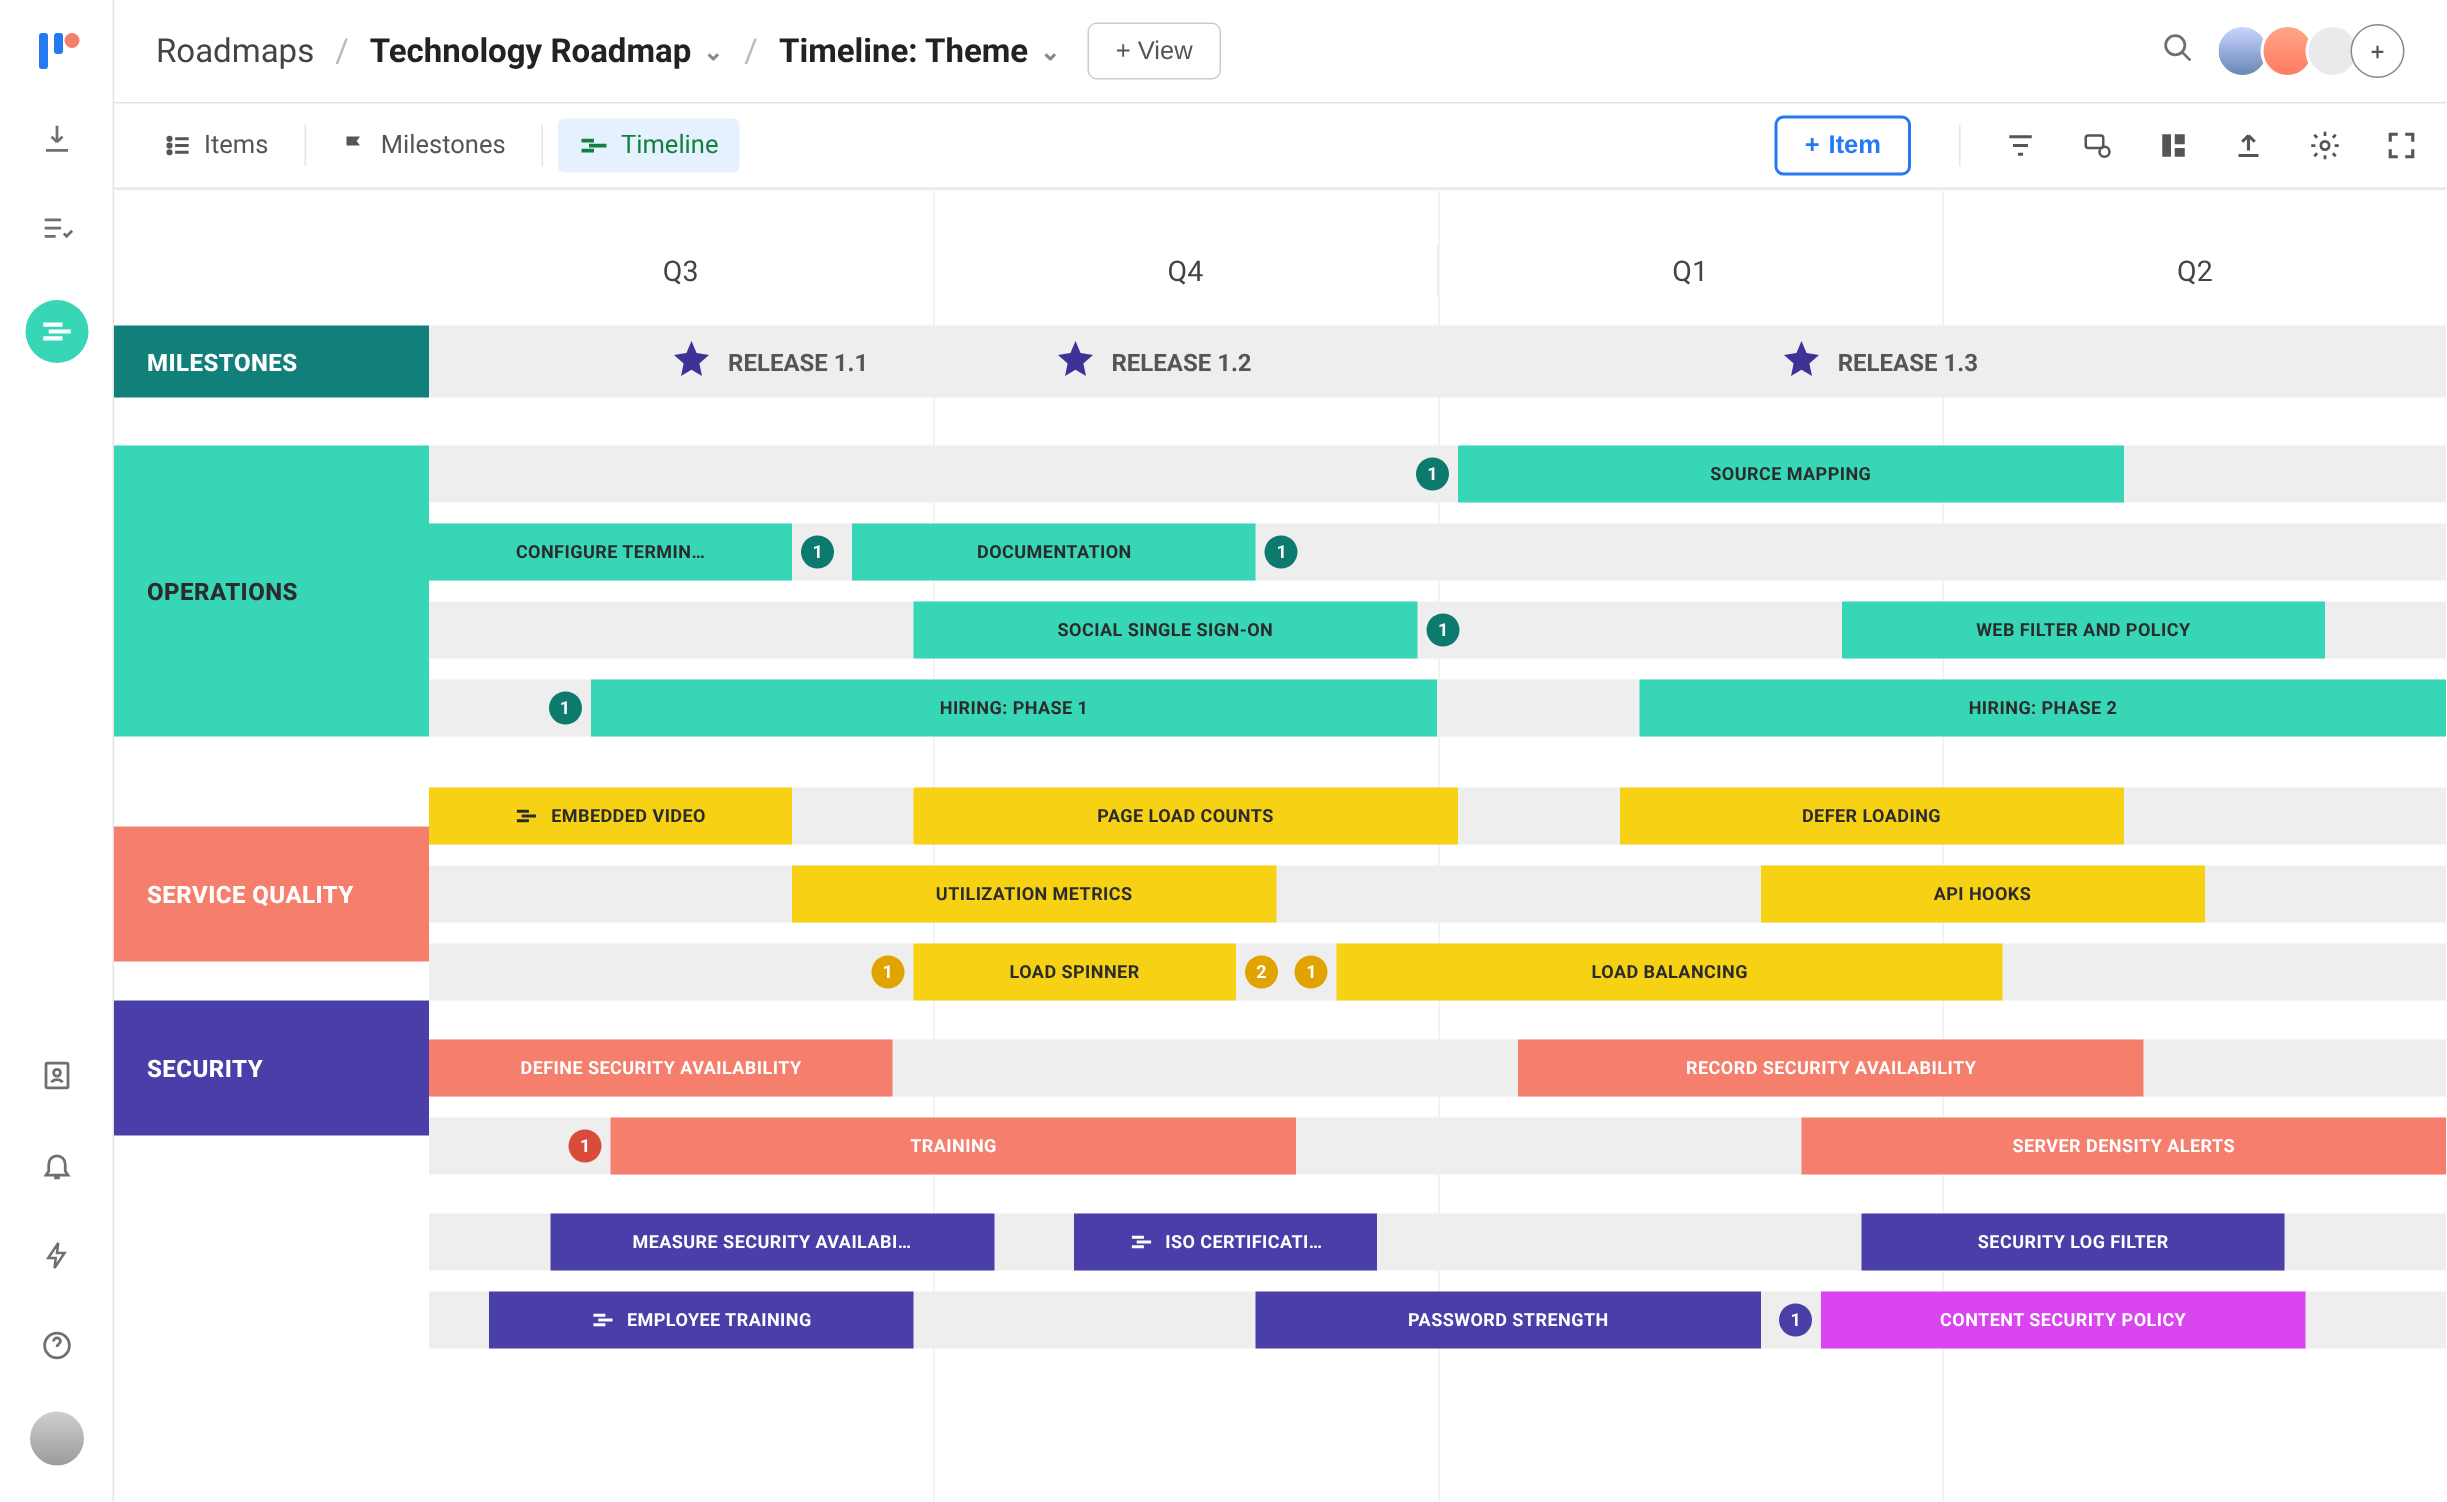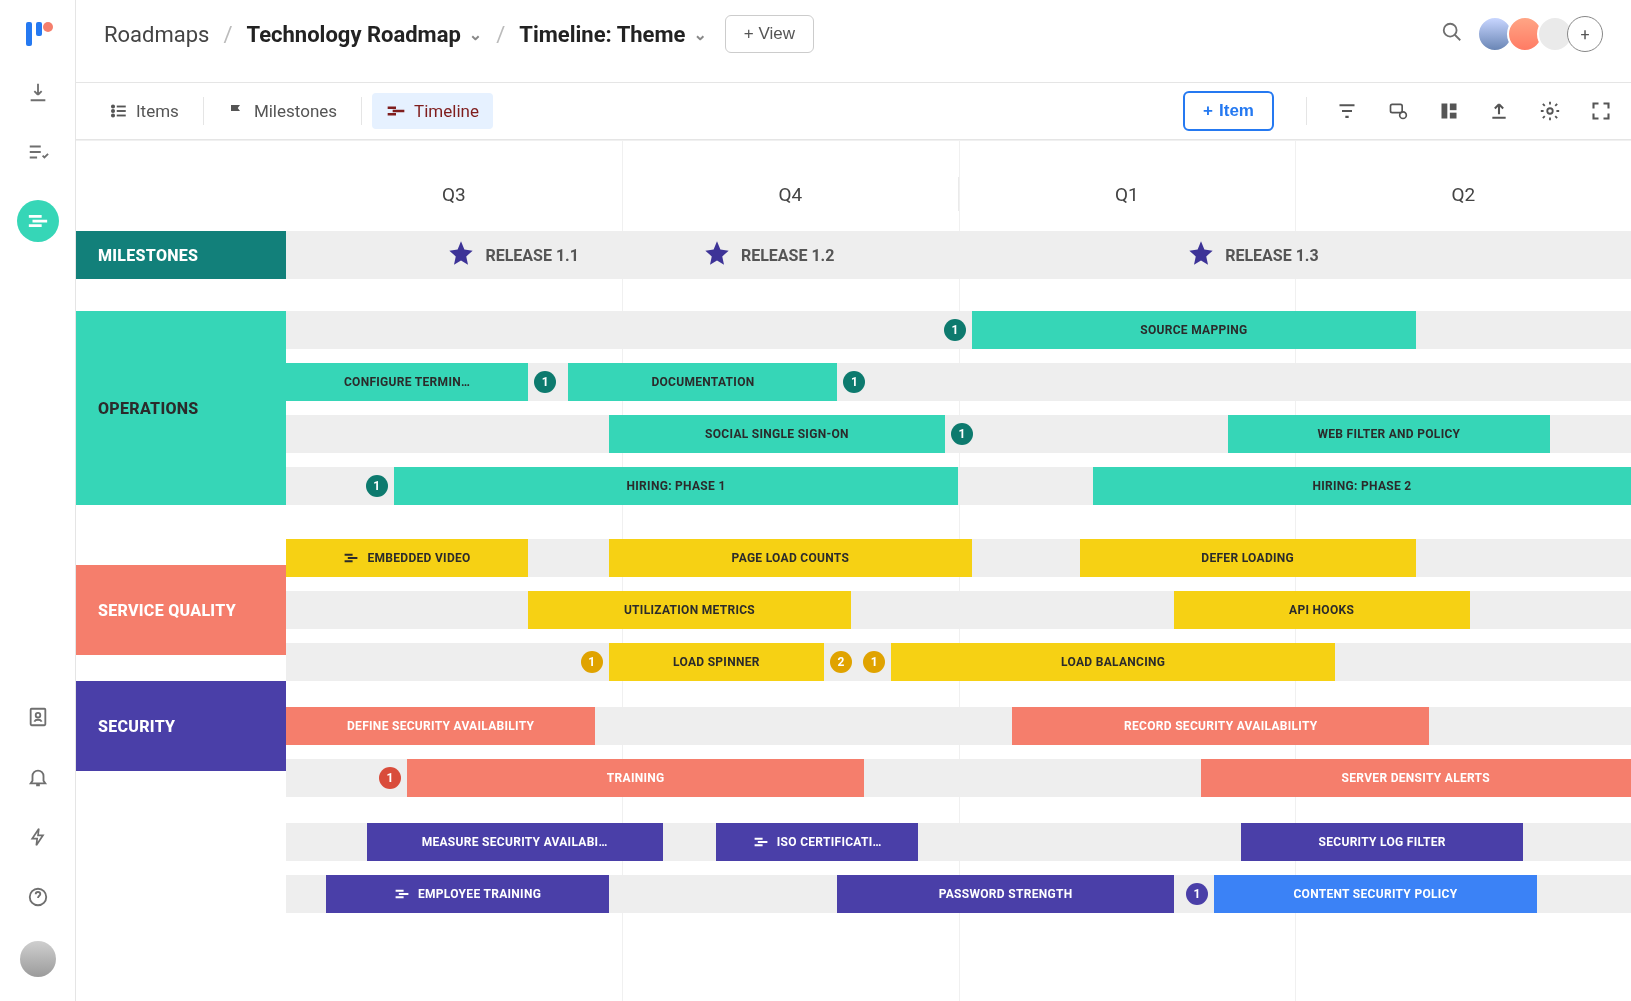--- a/index.html
+++ b/index.html
@@ -23,24 +23,24 @@
   .view-btn { margin-left: 18px; font-size: 17px; color:#555; border:1px solid #ccc; background:#fff; border-radius:6px; padding:8px 18px; cursor:pointer; }
   .topbar .grow { flex:1; }
   .topbar .search-icon { color:#6f6f6f; cursor:pointer; margin-right: 20px; }
   .avatars { display:flex; align-items:center; }
   .avatars .av { width:36px; height:36px; border-radius:50%; margin-left:-6px; border:2px solid #fff; }
   .av1 { background: linear-gradient(#c8d6ff, #6a86b5); }
   .av2 { background: linear-gradient(#ffa585, #ff7b64); }
   .av3 { background: #eaeaea; }
   .add-user { width:36px; height:36px; border-radius:50%; border:1.5px solid #888; display:flex;align-items:center;justify-content:center; margin-left:-6px; background:#fff; color:#555; cursor:pointer; }
 
-  .toolbar { height: 58px; border-top:1px solid #e5e5e5; border-bottom:1px solid #e5e5e5; display:flex; align-items:center; padding: 0 20px; gap: 4px; margin-top: 14px; }
+  .toolbar { height: 58px; border-top:1px solid #e5e5e5; border-bottom:1px solid #e5e5e5; display:flex; align-items:center; padding: 0 20px; gap: 4px; }
   .tab { display:flex; align-items:center; gap:8px; padding: 8px 14px; font-size:17px; color:#555; border-radius:4px; cursor:pointer; }
   .tab .ico { display:inline-flex; }
-  .tab.active { background:#e6f1ff; color:#7f1d1d;text-align:right; }
+  .tab.active { background:#e6f1ff; color:#15803d;text-align:right; }
   .tab-sep { width:1px; height:28px; background:#e5e5e5; margin: 0 6px; }
   .toolbar .grow { flex:1; }
   .item-btn { color:#2579f1; border:2px solid #2579f1; background:#fff; border-radius:6px; padding:8px 18px; font-size:17px; font-weight:600; cursor:pointer; display:inline-flex; align-items:center; gap:6px; }
   .tool-icons { display:flex; align-items:center; gap:30px; margin-left: 28px; color:#555; }
   .tool-icons .ti { cursor:pointer; display:inline-flex; }
   .tool-sep { width:1px; height:28px; background:#e5e5e5; }
 
   .content { display:flex; flex:1; overflow:hidden; position:relative; border-top:1px solid #f0f0f0; }
   .labels-col { width:210px; flex-shrink:0; padding-top: 90px; }
   .theme-label { height: 48px; display:flex; align-items:center; padding-left:22px; font-weight:800; font-size:16px; letter-spacing:0.3px; color:#fff; }
@@ -393,21 +393,21 @@
                   <span class="sub-icon">
                     <svg width="16" height="12" viewBox="0 0 20 14" fill="none" stroke="currentColor" stroke-width="2.5">
                       <path d="M2 3h10M6 7h12M2 11h10"></path>
                     </svg>
                   </span>
                   <span>EMPLOYEE TRAINING</span>
                 </div>
                 <div class="bar white" style="background: rgb(74, 63, 168); left: 41%; width: 25%;">
                   <span>PASSWORD STRENGTH</span>
                 </div>
-                <div class="bar white" style="background: #3b82f6; left: 69%; width: 24%;">
+                <div class="bar white" style="background: #d946ef; left: 69%; width: 24%;">
                   <span>CONTENT SECURITY POLICY</span>
                 </div>
                 <div class="badge-circle" style="background: rgb(74, 63, 168); left: calc(69% - 28px);">1</div>
               </div>
             </div>
           </div>
       </div>
     </div>
   </div>
 </div>

